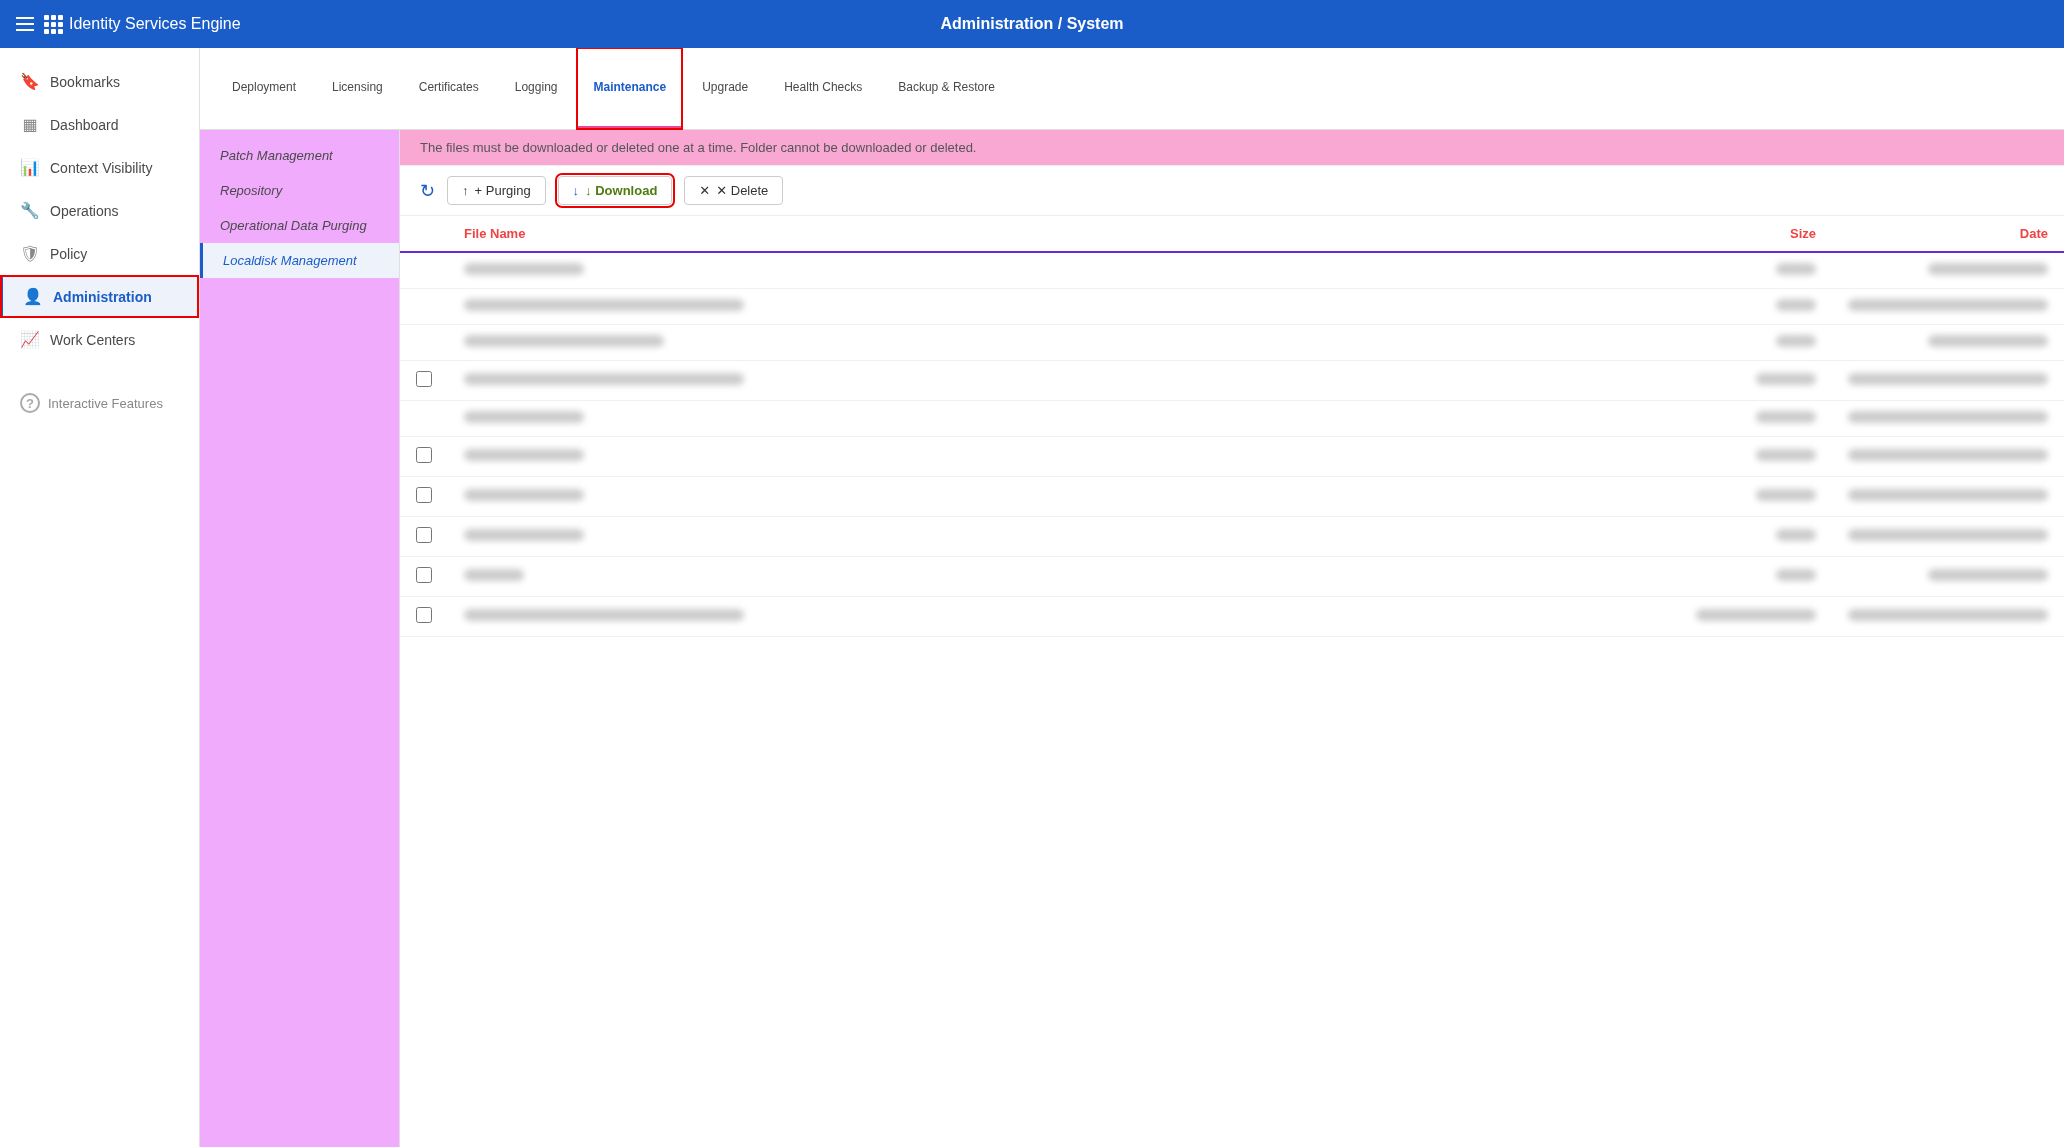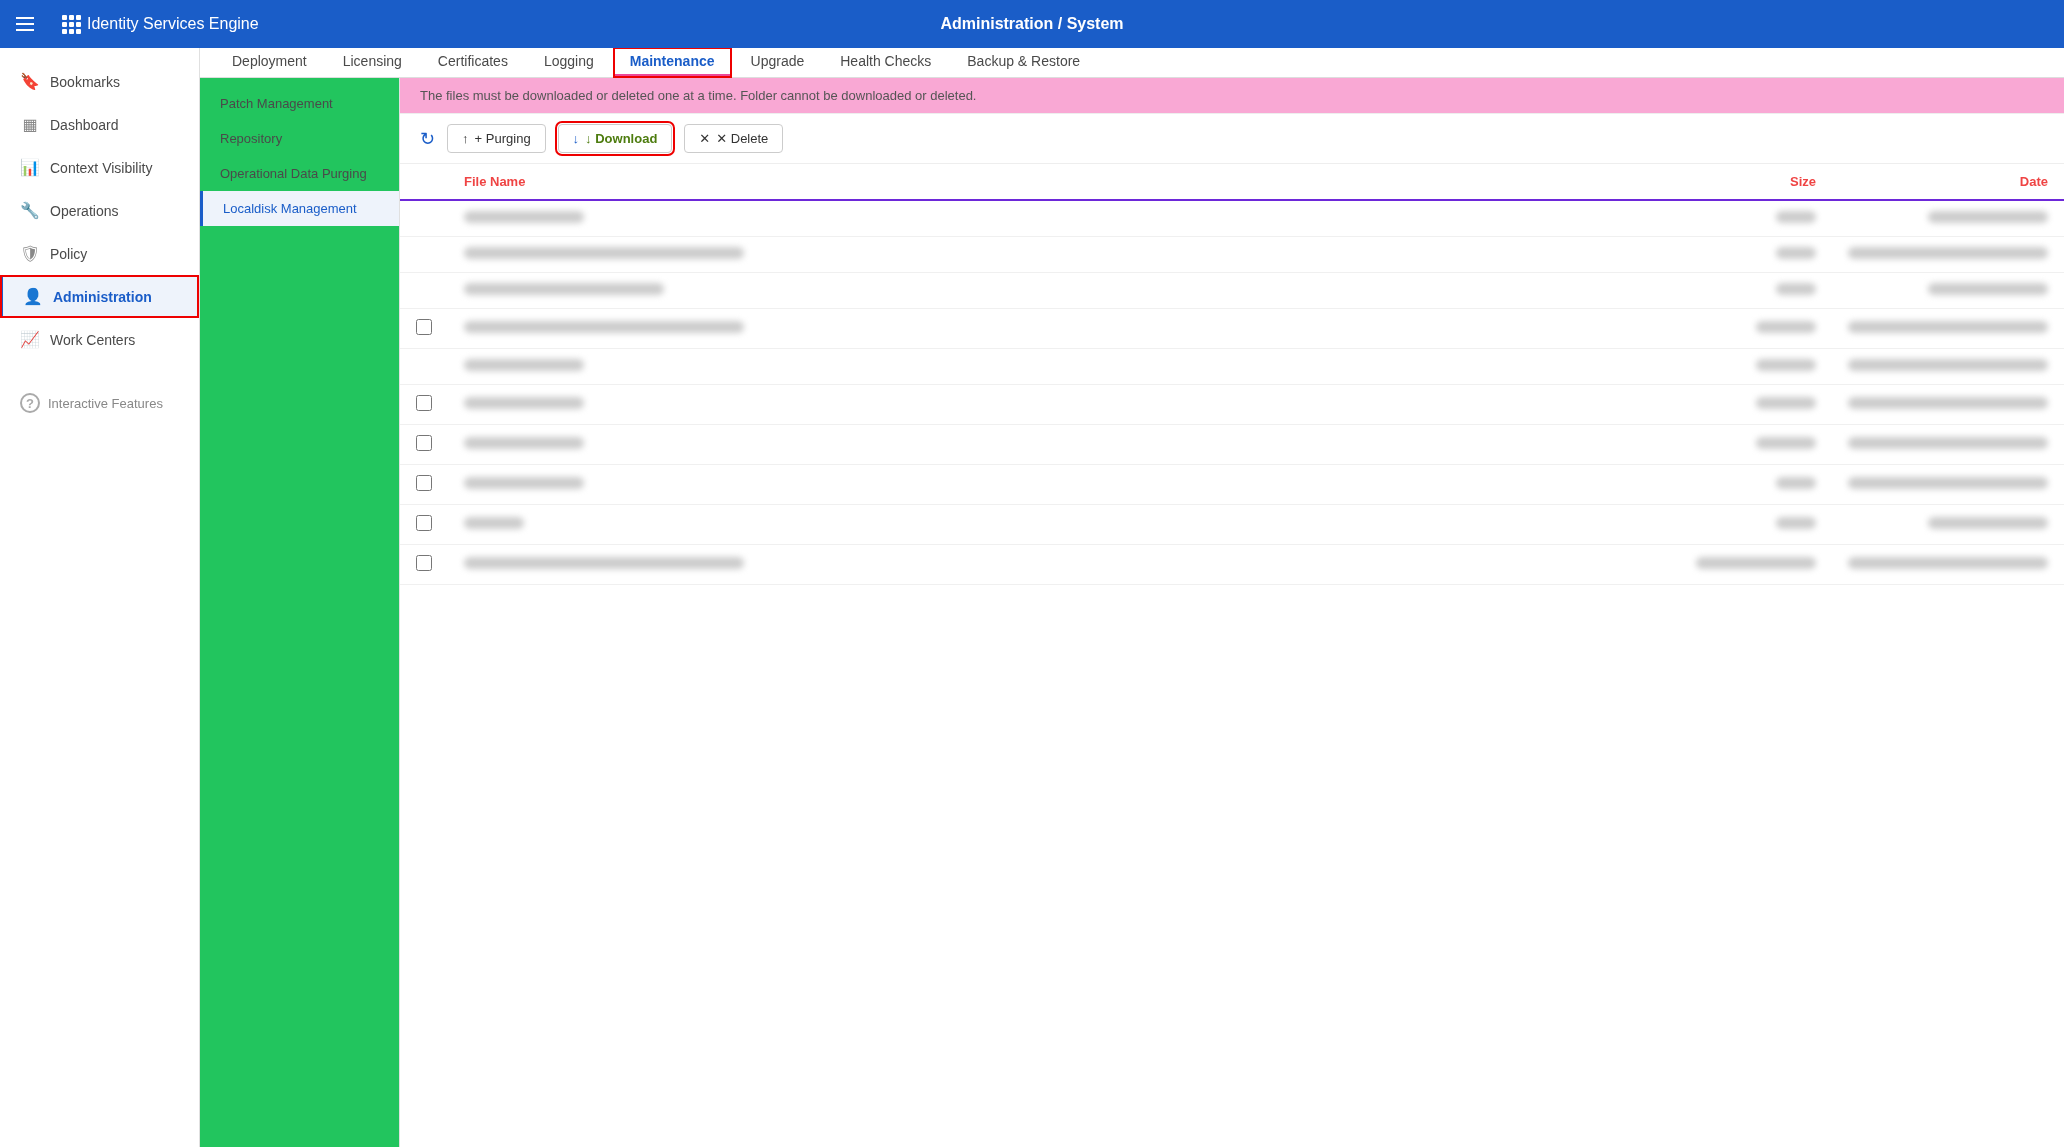--- a/index.html
+++ b/index.html
@@ -10,21 +10,21 @@
       background: #1a5dc8;
       color: white;
       height: 48px;
       display: flex;
       align-items: center;
       padding: 0 16px;
     }
     .top-nav-left {
       display: flex;
       align-items: center;
-      gap: 28px;
+      gap: 10px;
       flex: 1;
     }
     .hamburger-icon {
       display: flex; flex-direction: column; gap: 4px; cursor: pointer;
     }
     .hamburger-icon span {
       width: 18px; height: 2px; background: white; display: block;
     }
     .cisco-logo {
       display: flex; align-items: center; gap: 6px;
@@ -89,24 +89,24 @@
     .tab-bar {
       background: white;
       display: flex;
       align-items: center;
       border-bottom: 1px solid #ddd;
       padding: 0 16px;
       gap: 4px;
       flex-shrink: 0;
     }
     .tab {
-      padding: 5px 16px;
+      padding: 32px 16px;
       cursor: pointer;
       color: #4a4a4a;
-      font-size: 14px;
+      font-size: 12px;
       border-bottom: 3px solid transparent;
       white-space: nowrap;
     }
     .tab.active {
       color: #1a5dc8;
       font-weight: 700;
       border-bottom: 3px solid #ec4899;
     }
     .tab.active-box {
       outline: 2px solid #e00;
@@ -116,24 +116,25 @@
     
     .content-area {
       display: flex;
       flex: 1;
       overflow: hidden;
     }
 
     
     .sub-menu {
       width: 200px;
-      background: #22c55e;
+      background: #f0abfc;
       border-right: 1px solid #e0e0e0;
       padding: 8px 0;
       flex-shrink: 0;
+      font-style: italic;
     }
     .sub-menu-item {
       padding: 10px 20px;
       cursor: pointer;
       color: #4a4a4a;
       font-size: 13px;
     }
     .sub-menu-item.active {
       color: #1a5dc8;
       background: #eef3fb;

